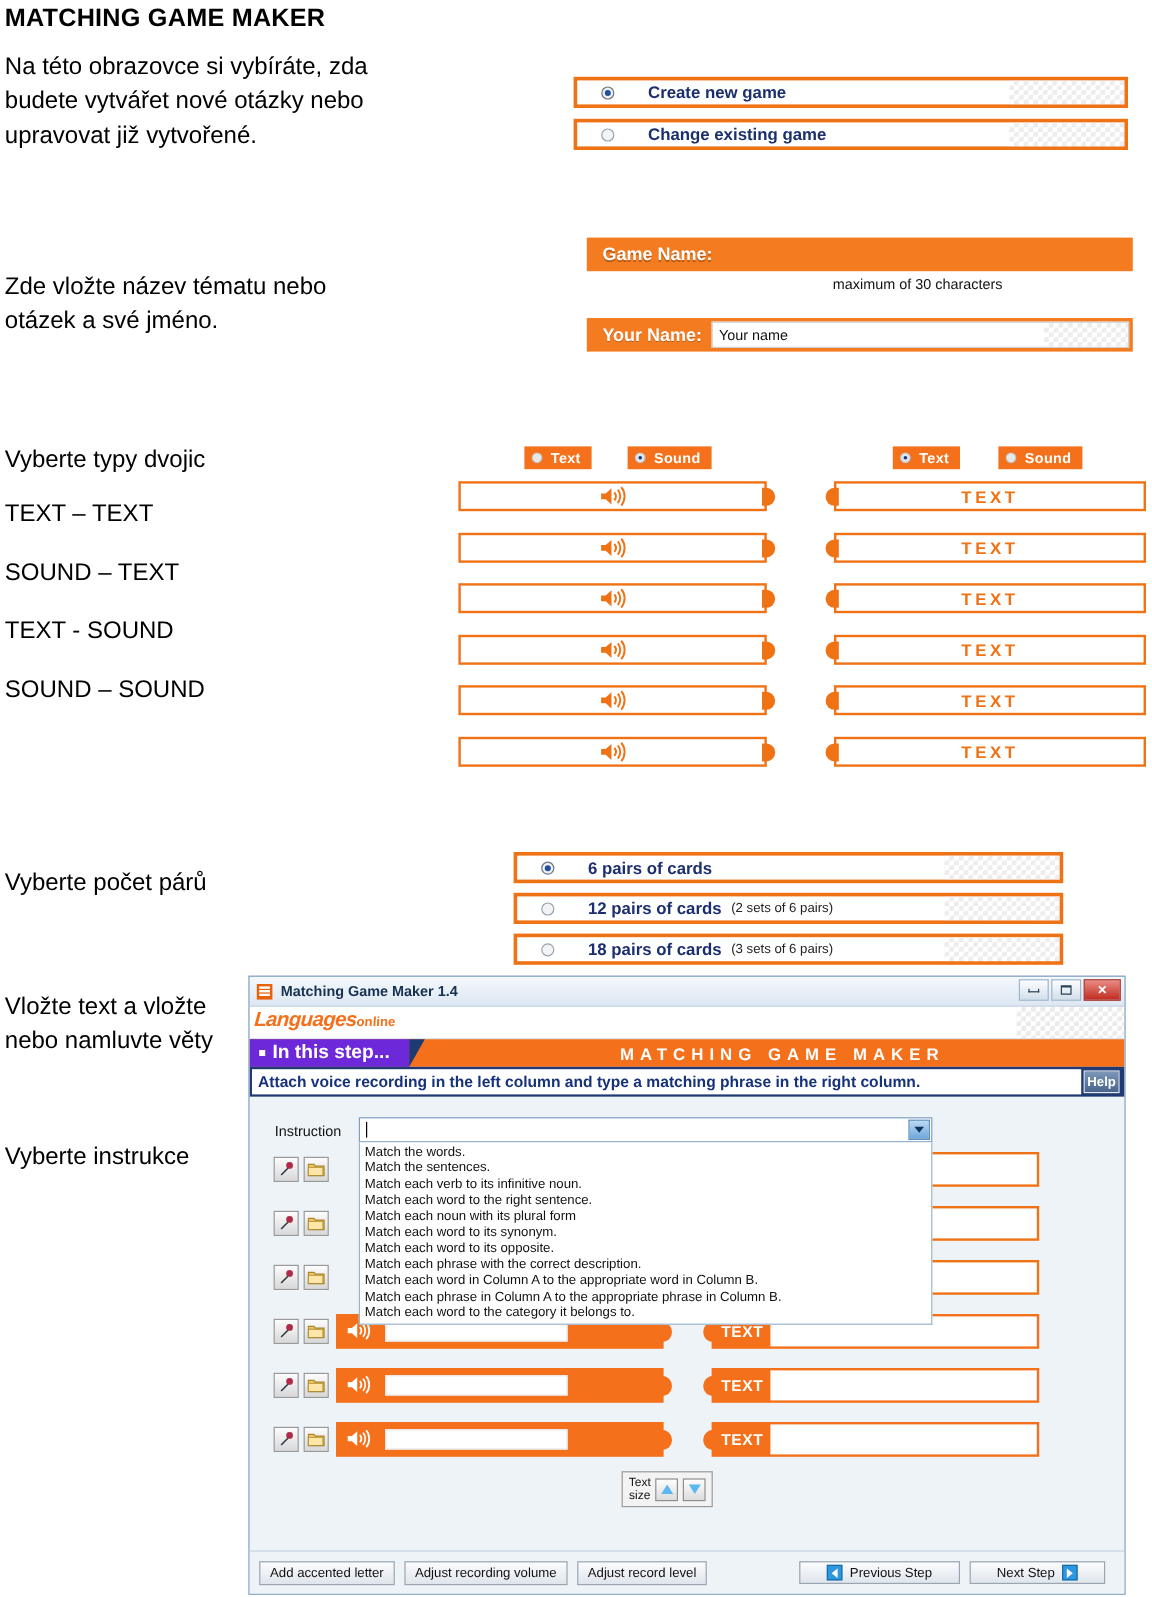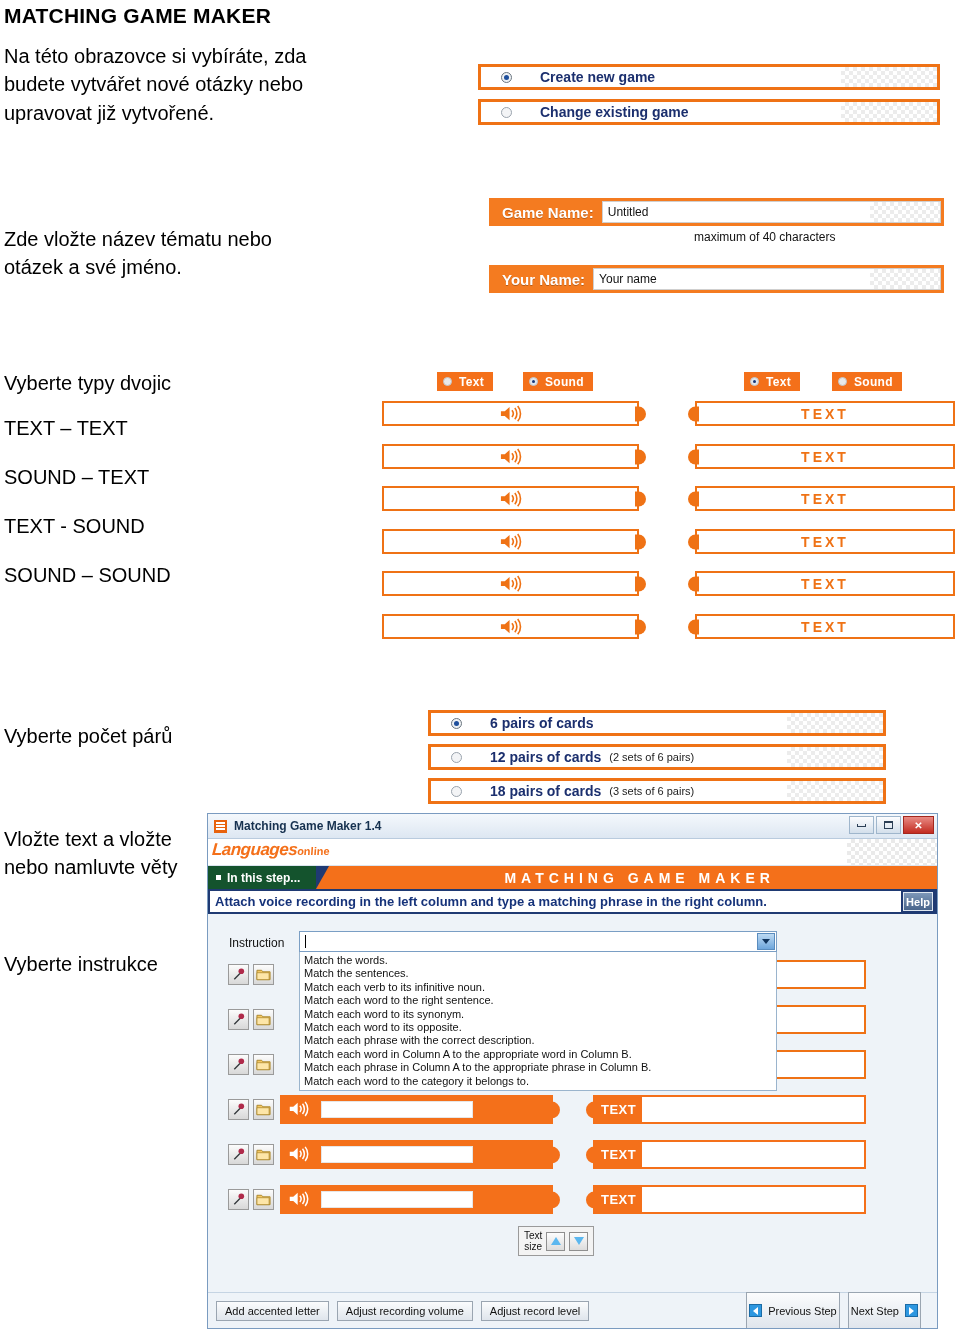--- a/index.html
+++ b/index.html
@@ -181,21 +181,21 @@
     position:absolute; right:0; top:0; bottom:0; width:90px;
     background-image:
       linear-gradient(45deg,#eaeaea 25%,transparent 25%,transparent 75%,#eaeaea 75%),
       linear-gradient(45deg,#eaeaea 25%,transparent 25%,transparent 75%,#eaeaea 75%);
     background-size:8px 8px; background-position:0 0,4px 4px;
   }
   .banner{
     height:23px; background:#f4701a; position:relative; display:flex; align-items:center;
   }
   .banner .step{
-    background:#14532d; color:#fff; font-size:12px; font-weight:bold;
+    background:#6d28d9; color:#fff; font-size:16px; font-weight:bold;
     height:100%; display:flex; align-items:center; padding:0 16px 0 8px;
     position:relative;
   }
   .banner .step::after{
     content:""; position:absolute; right:-13px; top:0;
     border-top:23px solid #1f3a73;
     border-right:13px solid transparent;
   }
   .banner .step .sq{
     width:5px;height:5px;background:#fff;margin-right:6px; flex:none;
@@ -301,21 +301,21 @@
     background:#eef3f8; border-top:1px solid #c5d4e3;
     display:flex; align-items:center; padding:0 8px;
   }
   .btn{
     height:20px; border:1px solid #9aa5b1;
     background:linear-gradient(#fbfcfd,#dfe5ec);
     font-size:11px; color:#111;
     display:flex; align-items:center; justify-content:center;
     padding:0 8px; margin-right:8px; white-space:nowrap;
   }
-  .btn.nav{ padding:0 2px; gap:6px; height:38px; }
+  .btn.nav{ padding:0 22px; gap:6px; height:19px; }
   .navarrow{
     width:13px;height:13px;background:#2d97e0;border:1px solid #1b6ba5;
     display:flex;align-items:center;justify-content:center;
   }
   .navarrow i.l{ width:0;height:0;border-top:4px solid transparent;border-bottom:4px solid transparent;border-right:5px solid #fff; }
   .navarrow i.r{ width:0;height:0;border-top:4px solid transparent;border-bottom:4px solid transparent;border-left:5px solid #fff; }
   .spacer{ flex:1; }
 </style>
 </head>
 <body>
@@ -342,26 +342,22 @@
   <div class="checker"></div>
 </div>
 <div class="radio-row" style="left:478px; top:99px; width:462px;">
   <div class="rdo"></div>
   <div class="lbl">Change existing game</div>
   <div class="checker"></div>
 </div>
 
 <div class="namebar" style="left:489px; top:198px; width:455px;">
   <div class="nlbl">Game Name:</div>
-  <div class="nfield">
-    <span>Untitled</span>
-    <div class="checker" style="width:70px;"></div>
-  </div>
-</div>
-<div class="maxchars" style="left:694px; top:230px;">maximum of 40 characters</div>
+</div>
+<div class="maxchars" style="left:694px; top:230px;">maximum of 30 characters</div>
 
 <div class="namebar" style="left:489px; top:265px; width:455px;">
   <div class="nlbl">Your Name:</div>
   <div class="nfield">
     <span>Your name</span>
     <div class="checker" style="width:70px;"></div>
   </div>
 </div>
 
 <div class="chip" style="left:437px; top:372px;">
@@ -517,20 +513,21 @@
       <div class="cursor"></div>
       <div class="caret">
           <i></i>
         </div>
     </div>
     <div class="droplist" id="droplist">
         <div>Match the words.</div>
         <div>Match the sentences.</div>
         <div>Match each verb to its infinitive noun.</div>
         <div>Match each word to the right sentence.</div>
+        <div>Match each noun with its plural form</div>
         <div>Match each word to its synonym.</div>
         <div>Match each word to its opposite.</div>
         <div>Match each phrase with the correct description.</div>
         <div>Match each word in Column A to the appropriate word in Column B.</div>
         <div>Match each phrase in Column A to the appropriate phrase in Column B.</div>
         <div>Match each word to the category it belongs to.</div>
       </div>
 
     <div id="app-rows">
         <div class="iconbtn" style="left:20px; top:50px;">

